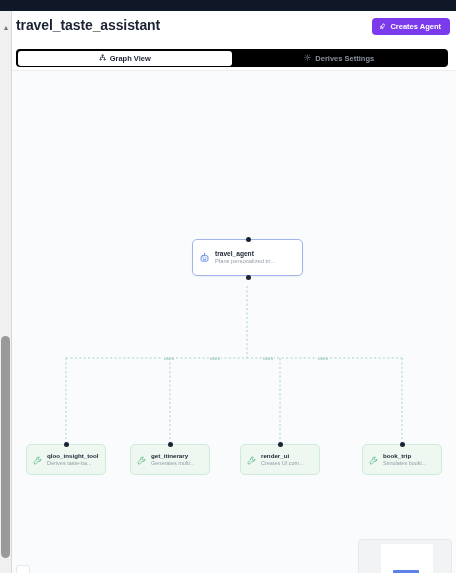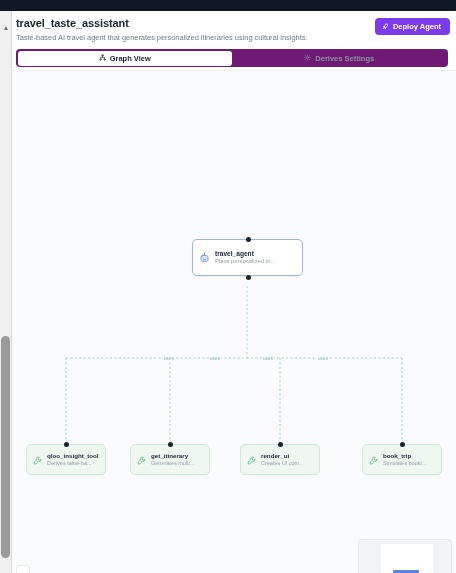--- a/index.html
+++ b/index.html
@@ -38,21 +38,21 @@
 
   
   .header {
     position: absolute; left: 12px; top: 11px;
     width: 444px; height: 60px;
     background: #ffffff;
     border-bottom: 1px solid #eceef1;
   }
   .proj-title {
     position: absolute; left: 4px; top: 6px;
-    font-size: 11px; font-weight: bold; color: #1b2333;
+    font-size: 14px; font-weight: bold; color: #1b2333;
     letter-spacing: -0.1px;
   }
   .proj-sub {
     position: absolute; left: 4px; top: 22px;
     font-size: 7.5px; color: #737d8c; letter-spacing: -0.05px;
   }
   .deploy-btn {
     position: absolute; right: 6px; top: 7px;
     height: 17px; padding: 0 9px 0 7px;
     background: #7c3aed; color: #fff;
@@ -61,21 +61,21 @@
     font-size: 7.5px; font-weight: bold;
     font-family: "Liberation Sans", sans-serif;
     cursor: pointer;
   }
   .deploy-btn svg { display: block; }
 
   
   .tabs {
     position: absolute; left: 4px; top: 38px;
     width: 432px; height: 18px;
-    background: #701a75;
+    background: #000000;
     border-radius: 4px;
     display: flex; padding: 1.5px;
   }
   .tab {
     flex: 1; display: flex; align-items: center; justify-content: center;
     gap: 4px; font-size: 7.5px; color: #8a929e; border-radius: 3px;
     cursor: pointer; font-weight: bold;
   }
   .tab.active { background: #ffffff; color: #1b2333; }
 
@@ -175,32 +175,31 @@
 
   <div class="topbar"></div>
 
   <div class="vscroll-track">
     <div class="vscroll-arrow">▲</div>
     <div class="vscroll-thumb"></div>
   </div>
 
   <div class="header">
     <div class="proj-title">travel_taste_assistant</div>
-    <div class="proj-sub">Taste-based AI travel agent that generates personalized itineraries using cultural insights.</div>
 
     <button class="deploy-btn">
       <span>
         <svg width="7" height="7" viewBox="0 0 16 16" fill="none" stroke="#ffffff" stroke-width="1.6" stroke-linecap="round" stroke-linejoin="round">
           <path d="M5.5 10.5 3 13"></path>
           <path d="M9.5 2.5c2.5-0.8 4 0.7 3.2 3.2-0.7 2.2-3.2 4.4-5.4 5.3L5 9.2C5.9 7 8 4 9.5 2.5z"></path>
           <path d="M4.2 9.8 2.6 9.4l1.7-2.2 1.6 0.3"></path>
           <path d="M6.6 12.2l0.4 1.6 2.2-1.7-0.3-1.6"></path>
         </svg>
       </span>
-      <span>Deploy Agent</span>
+      <span>Creates Agent</span>
     </button>
 
     <div class="tabs">
       <div class="tab active">
         <span>
           <svg width="7" height="7" viewBox="0 0 16 16" fill="none" stroke="#1b2333" stroke-width="1.4" stroke-linecap="round" stroke-linejoin="round">
             <circle cx="8" cy="3" r="1.7"></circle>
             <circle cx="3.4" cy="12.6" r="1.7"></circle>
             <circle cx="12.6" cy="12.6" r="1.7"></circle>
             <path d="M8 4.7v2.8M8 7.5H3.4v3.4M8 7.5h4.6v3.4"></path>

